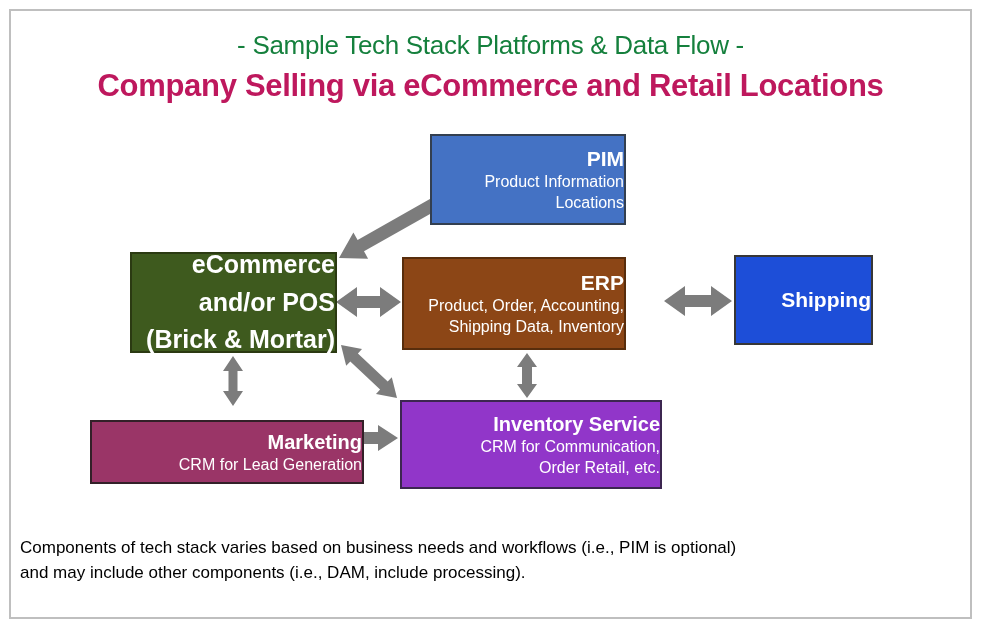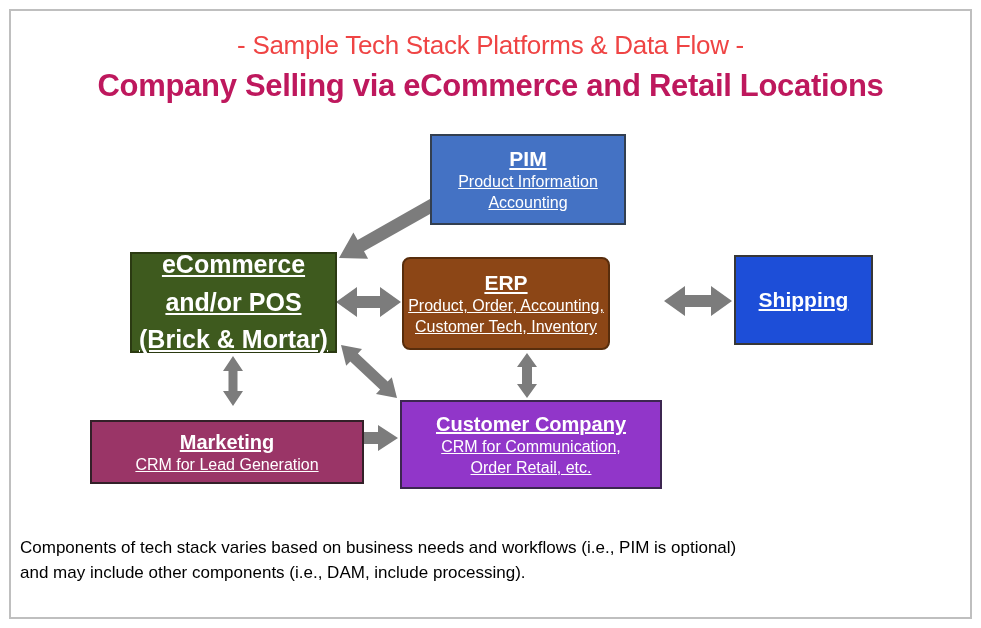--- a/index.html
+++ b/index.html
@@ -14,52 +14,51 @@
     position:absolute;
     left:9px;top:9px;right:9px;bottom:9px;
     border:2px solid #BFBFBF;
     pointer-events:none;
   }
   .title{
     position:absolute;top:30px;left:0;width:100%;
     text-align:center;
     font-size:26px;
     letter-spacing:-0.3px;
-    color:#ef4444;
+    color:#15803d;
     white-space:nowrap;
   }
   .subtitle{
     position:absolute;top:68px;left:0;width:100%;
     text-align:center;
     font-size:31px;
     font-weight:bold;
     letter-spacing:-0.3px;
     color:#be185d;
     white-space:nowrap;
   }
   .arrow-layer{
     position:absolute;left:0;top:0;width:981px;height:628px;
   }
   .node{
     position:absolute;
     box-sizing:border-box;
     border:2px solid #3A3A3A;
     color:#ffffff;
     display:flex;flex-direction:column;
-    align-items:center;justify-content:center;
+    align-items:flex-end;justify-content:center;
     text-align:center;
     line-height:1.28;
-    text-decoration:underline;
   }
   .node .t{font-weight:bold;font-size:21px;line-height:1.3;}
   .node .s{font-size:16px;line-height:1.3;}
   #node-pim{left:430px;top:134px;width:196px;height:91px;}
   #node-ecommerce{left:130px;top:252px;width:207px;height:101px;}
   #node-ecommerce .t{font-size:25px;line-height:1.5;}
-  #node-erp{left:402px;top:257px;width:208px;height:93px;border-radius:8px;}
+  #node-erp{left:402px;top:257px;width:224px;height:93px;}
   #node-shipping{left:734px;top:255px;width:139px;height:90px;}
   #node-marketing{left:90px;top:420px;width:274px;height:64px;}
   #node-marketing .t{font-size:20px;}
   #node-cs{left:400px;top:400px;width:262px;height:89px;}
   #node-cs .t{font-size:20px;}
   .footer{
     position:absolute;top:536px;left:0;width:100%;
     text-align:left;
     font-size:17px;
     color:#000000;
@@ -84,46 +83,46 @@
       <polygon points="664.0,301.0 685.0,316.0 685.0,307.0 711.0,307.0 711.0,316.0 732.0,301.0 711.0,286.0 711.0,295.0 685.0,295.0 685.0,286.0" fill="#7C7C7C"></polygon>
       <polygon points="233.0,356.0 223.0,371.0 228.5,371.0 228.5,391.0 223.0,391.0 233.0,406.0 243.0,391.0 237.5,391.0 237.5,371.0 243.0,371.0" fill="#7C7C7C"></polygon>
       <polygon points="341.0,345.0 346.2,365.7 350.3,361.4 380.1,389.6 376.0,394.0 397.0,398.0 391.8,377.3 387.7,381.6 357.9,353.4 362.0,349.0" fill="#7C7C7C"></polygon>
       <polygon points="527.0,353.0 517.0,367.0 522.0,367.0 522.0,384.0 517.0,384.0 527.0,398.0 537.0,384.0 532.0,384.0 532.0,367.0 537.0,367.0" fill="#7C7C7C"></polygon>
       <polygon points="334.0,444.0 378.0,444.0 378.0,451.0 398.0,438.0 378.0,425.0 378.0,432.0 334.0,432.0" fill="#7C7C7C"></polygon>
     </svg>
 
   <div class="node" id="node-pim" style="background-color: rgb(68, 114, 196); border-color: rgb(51, 63, 80);">
     <div class="t">PIM</div>
     <div class="s">Product Information</div>
-    <div class="s">Accounting</div>
+    <div class="s">Locations</div>
   </div>
 
   <div class="node" id="node-ecommerce" style="background-color: rgb(62, 90, 30); border-color: rgb(43, 58, 18);">
     <div class="t">eCommerce</div>
     <div class="t">and/or POS</div>
     <div class="t">(Brick &amp; Mortar)</div>
   </div>
 
   <div class="node" id="node-erp" style="background-color: rgb(140, 70, 22); border-color: rgb(88, 45, 12);">
     <div class="t">ERP</div>
     <div class="s">Product, Order, Accounting,</div>
-    <div class="s">Customer Tech, Inventory</div>
+    <div class="s">Shipping Data, Inventory</div>
   </div>
 
   <div class="node" id="node-shipping" style="background-color: #1d4ed8; border-color: rgb(55, 55, 55);">
     <div class="t">Shipping</div>
   </div>
 
   <div class="node" id="node-marketing" style="background-color: rgb(154, 53, 103); border-color: rgb(51, 32, 40);">
     <div class="t">Marketing</div>
     <div class="s">CRM for Lead Generation</div>
   </div>
 
   <div class="node" id="node-cs" style="background-color: rgb(145, 54, 201); border-color: rgb(60, 38, 80);">
-    <div class="t">Customer Company</div>
+    <div class="t">Inventory Service</div>
     <div class="s">CRM for Communication,</div>
     <div class="s">Order Retail, etc.</div>
   </div>
 
   <div class="footer">
     <div>Components of tech stack varies based on business needs and workflows (i.e., PIM is optional)</div>
     <div>and may include other components (i.e., DAM, include processing).</div>
   </div>
 
 </div>

